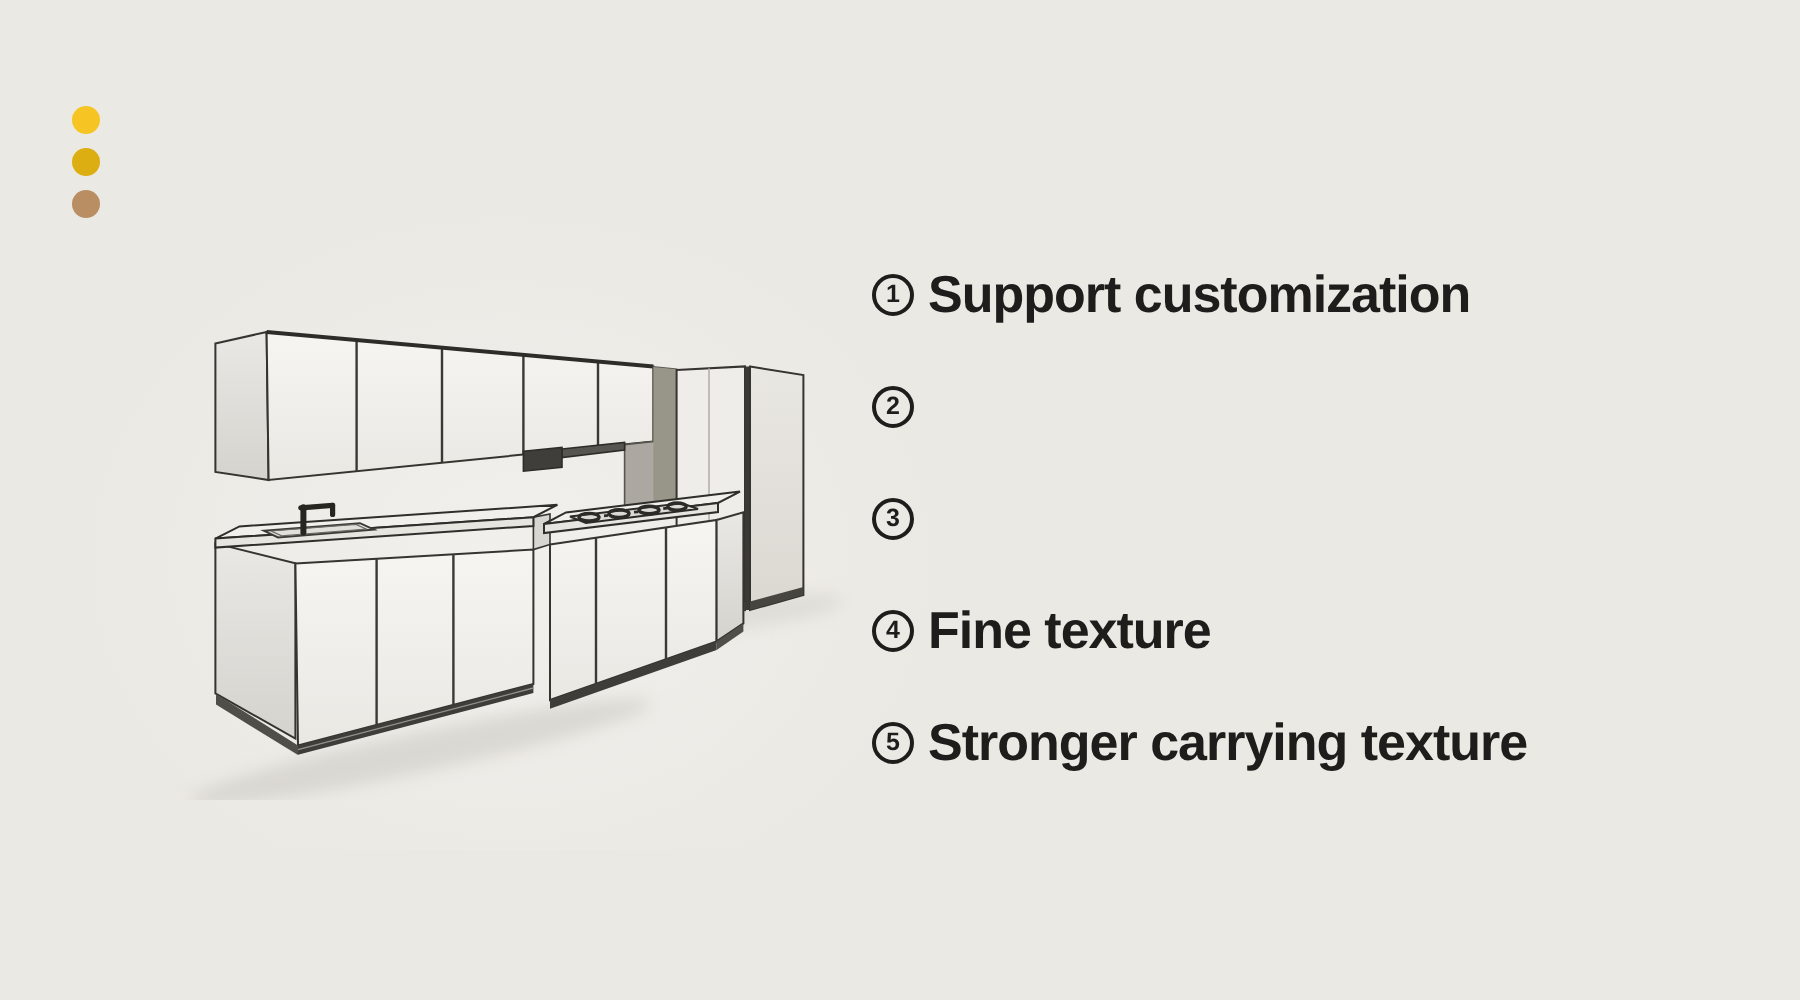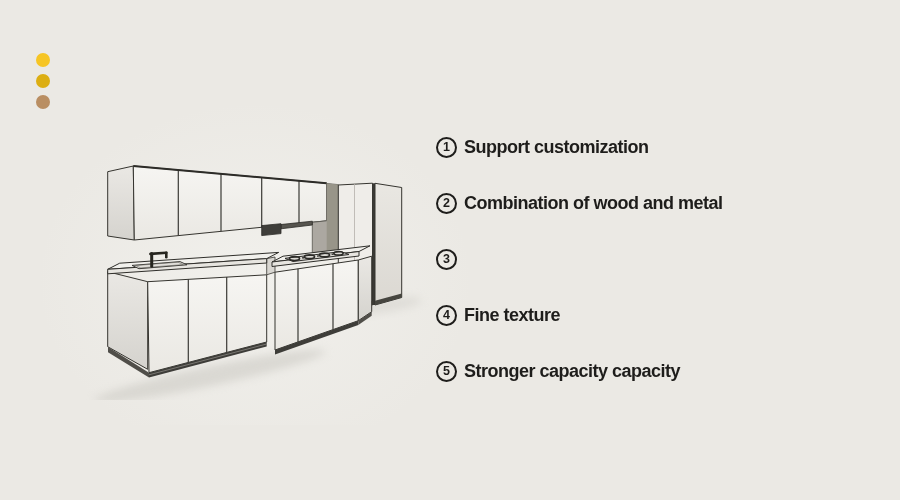--- a/index.html
+++ b/index.html
@@ -19,21 +19,21 @@
   .illustration{position:absolute;left:75px;top:130px;width:355px;height:270px;}
   .features{position:absolute;left:436px;top:119px;color:#1e1d1b;}
   .feature{height:56px;display:flex;align-items:center;}
   .num{
     width:21px;height:21px;min-width:21px;box-sizing:border-box;
     border:2px solid #1e1d1b;border-radius:50%;
     display:flex;align-items:center;justify-content:center;
     font-size:12.5px;font-weight:700;line-height:1;margin-right:7px;
     margin-top:1px;
   }
-  .label{font-size:18px;font-weight:700;letter-spacing:-0.5px;white-space:nowrap;}
+  .label{font-size:26px;font-weight:700;letter-spacing:-0.5px;white-space:nowrap;}
 </style>
 </head>
 <body>
 
 <div class="stage" style="background: rgb(235, 233, 228);">
 
   <div class="photo-glow"></div>
 
   <div class="dots">
     <span class="dot" style="background: rgb(246, 197, 36);"></span>
@@ -149,31 +149,30 @@
 
   <div class="features" style="color: rgb(30, 29, 27);">
 
     <div class="feature">
       <span class="num">1</span>
       <span class="label">Support customization</span>
     </div>
 
     <div class="feature">
       <span class="num">2</span>
-      <span class="label">Combination of wood and metal</span>
     </div>
 
     <div class="feature">
       <span class="num">3</span>
     </div>
 
     <div class="feature">
       <span class="num">4</span>
       <span class="label">Fine texture</span>
     </div>
 
     <div class="feature">
       <span class="num">5</span>
-      <span class="label">Stronger capacity capacity</span>
+      <span class="label">Stronger carrying texture</span>
     </div>
 
   </div>
 </div>
 
 </body></html>

